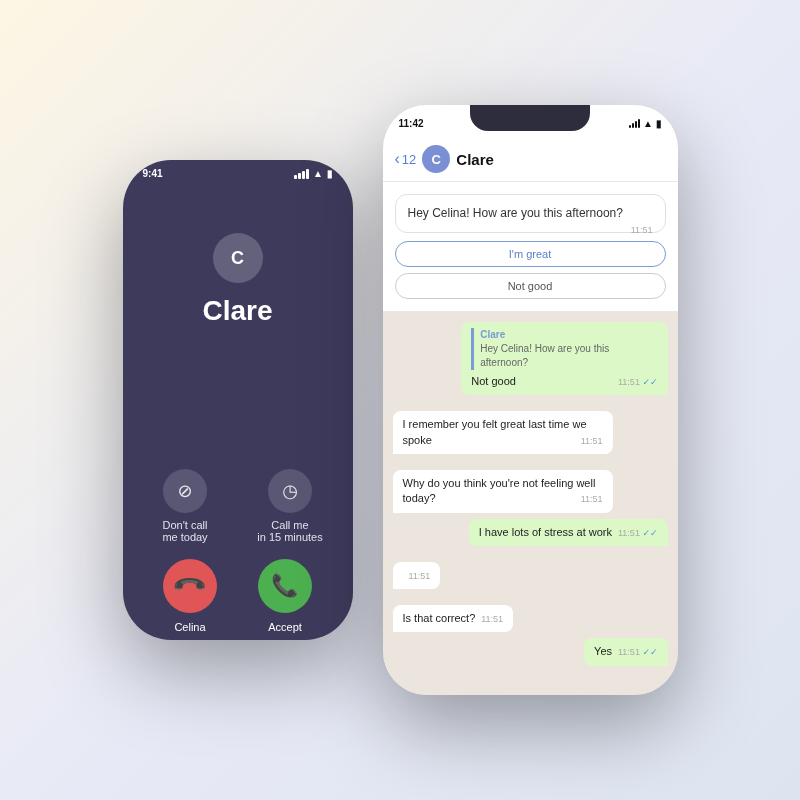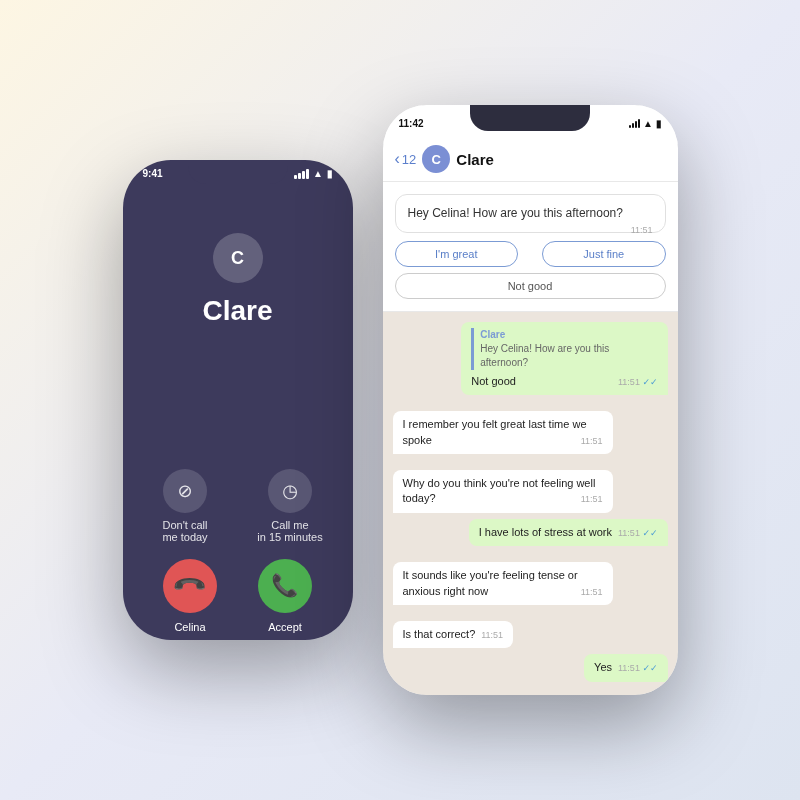--- a/index.html
+++ b/index.html
@@ -459,23 +459,20 @@
       </div>
 
       <div class="options-panel">
         <div class="options-bubble">
           <span>Hey Celina! How are you this afternoon?</span>
           <span class="options-time">11:51</span>
         </div>
         <div class="options-row">
           <div class="option-btn">
             <span>I'm great</span>
-          </div>
-          <div class="option-btn">
-            <span>Just fine</span>
           </div>
         </div>
         <div class="option-btn-full">
           <span>Not good</span>
         </div>
       </div>
 
       <div class="chat-messages">
 
         <div class="msg-sent">
@@ -511,21 +508,20 @@
             <span>I have lots of stress at work</span>
             <span class="msg-time">
               <span>11:51</span>
               <span class="msg-check"> ✓✓</span>
             </span>
           </div>
         </div>
 
         <div class="msg-received">
           <div class="msg-received-bubble">
-            <span>It sounds like you're feeling tense or anxious right now</span>
             <span class="msg-time">11:51</span>
           </div>
         </div>
 
         <div class="msg-received">
           <div class="msg-received-bubble">
             <span>Is that correct?</span>
             <span class="msg-time">11:51</span>
           </div>
         </div>

